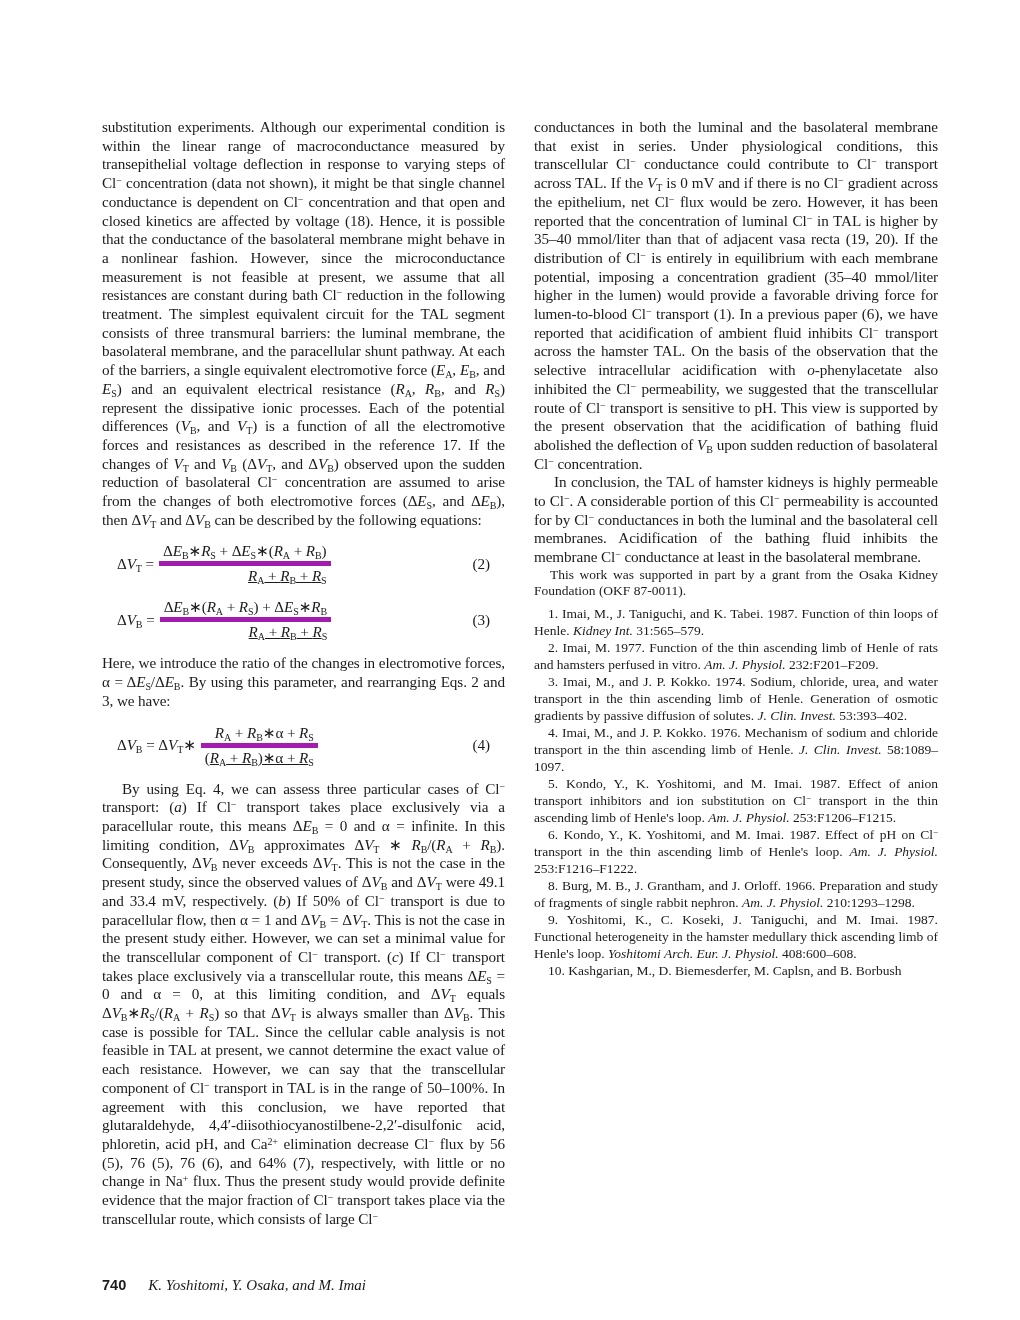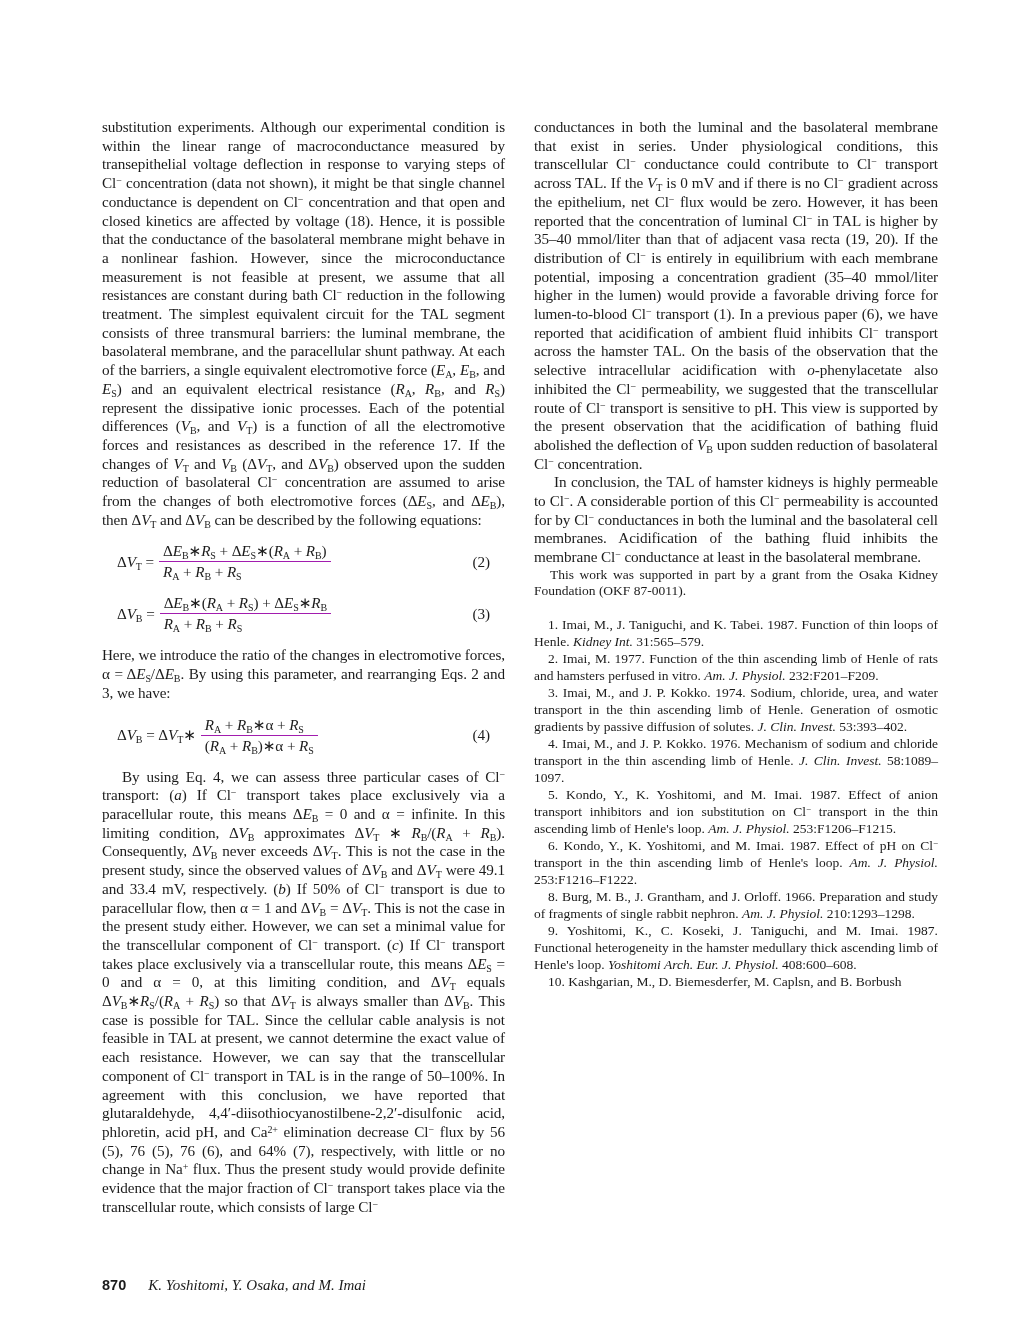--- a/index.html
+++ b/index.html
@@ -29,44 +29,44 @@
   sup { font-size: 66%; line-height: 0; vertical-align: 0.45em; }
 
   .equation {
     display: flex;
     align-items: center;
     margin: 13px 15px;
     font-size: 15.2px;
     letter-spacing: -0.1px;
   }
   .eq-lhs { white-space: nowrap; }
-  .frac { display: inline-flex; flex-direction: column; text-align: left; margin-left: 5px; }
+  .frac { display: inline-flex; flex-direction: column; text-align: right; margin-left: 5px; }
   .frac-num { padding: 0 4px 1px 4px; white-space: nowrap; }
-  .frac-den { border-top: 1px solid #a21caf; padding: 1px 4px 0 4px; white-space: nowrap; }
+  .frac-den { border-top: 5px solid #a21caf; padding: 1px 4px 0 4px; white-space: nowrap; text-decoration: underline; }
   .eq-tag { margin-left: auto; }
 
   .section-heading {
     font-family: "Liberation Sans", sans-serif;
     font-weight: 700;
     font-size: 17px;
     letter-spacing: 0.2px;
     margin: 26px 0 19px 0;
   }
   .small-text {
     font-size: 13.5px;
     line-height: 16.6px;
     text-align: justify;
   }
   .ref-text {
     font-size: 13.5px;
     line-height: 17px;
     text-align: justify;
     text-indent: 14px;
   }
-  .refs { margin-top: 16px; }
+  .refs { margin-top: 5px; }
 
   .footer {
     position: absolute;
     left: 102px;
     top: 1277px;
     display: flex;
     align-items: baseline;
   }
   .page-number {
     font-family: "Liberation Sans", sans-serif;
@@ -132,17 +132,17 @@
       <p class="ref-text">4. Imai, M., and J. P. Kokko. 1976. Mechanism of sodium and chloride transport in the thin ascending limb of Henle. <i>J. Clin. Invest.</i> 58:1089–1097.</p>
       <p class="ref-text">5. Kondo, Y., K. Yoshitomi, and M. Imai. 1987. Effect of anion transport inhibitors and ion substitution on Cl<sup>−</sup> transport in the thin ascending limb of Henle's loop. <i>Am. J. Physiol.</i> 253:F1206–F1215.</p>
       <p class="ref-text">6. Kondo, Y., K. Yoshitomi, and M. Imai. 1987. Effect of pH on Cl<sup>−</sup> transport in the thin ascending limb of Henle's loop. <i>Am. J. Physiol.</i> 253:F1216–F1222.</p>
       <p class="ref-text">8. Burg, M. B., J. Grantham, and J. Orloff. 1966. Preparation and study of fragments of single rabbit nephron. <i>Am. J. Physiol.</i> 210:1293–1298.</p>
       <p class="ref-text">9. Yoshitomi, K., C. Koseki, J. Taniguchi, and M. Imai. 1987. Functional heterogeneity in the hamster medullary thick ascending limb of Henle's loop. <i>Yoshitomi Arch. Eur. J. Physiol.</i> 408:600–608.</p>
       <p class="ref-text">10. Kashgarian, M., D. Biemesderfer, M. Caplsn, and B. Borbush</p>
     </div>
   </div>
 
   <div class="footer">
-    <span class="page-number">870</span>
+    <span class="page-number">740</span>
     <span class="footer-authors">K. Yoshitomi, Y. Osaka, and M. Imai</span>
   </div>
 
 </div>
 
 </body></html>

